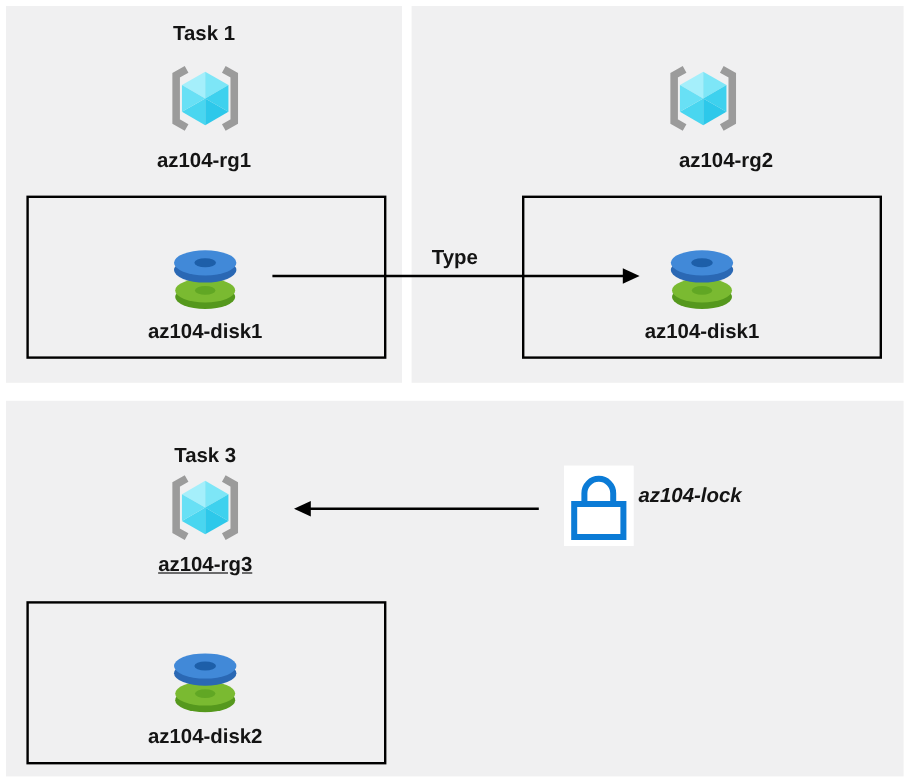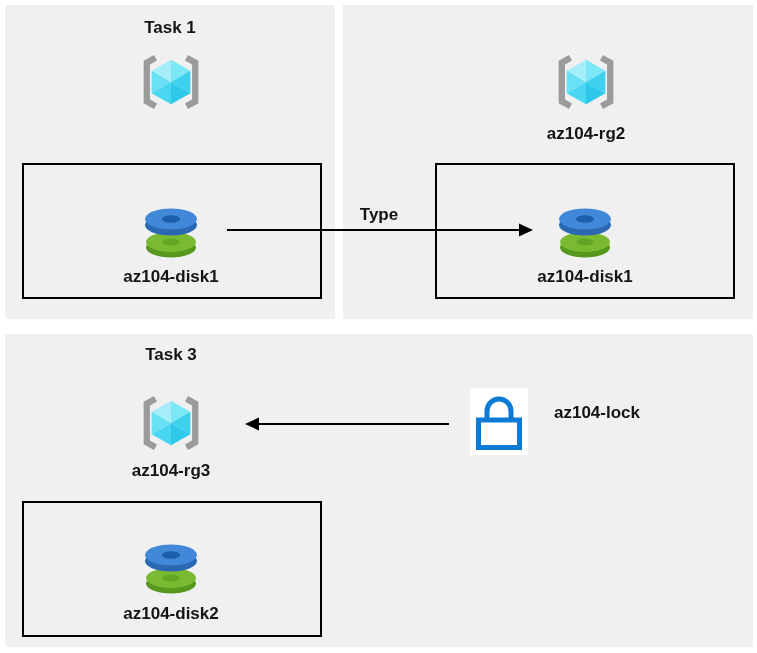--- a/index.html
+++ b/index.html
@@ -24,21 +24,21 @@
 
   .arrow-svg { position:absolute; overflow:visible; }
 
   .lock-tile {
     position:absolute; left:470px; top:388px; width:58px; height:67px;
     background:#ffffff;
   }
   .lock-text {
     position:absolute; left:532px; top:401px; width:130px;
     font-weight:bold; font-size:17px; color:#141414;
-    text-align:center; line-height:24px; white-space:nowrap;
+    text-align:left; line-height:24px; white-space:nowrap;font-style:italic;
   }
 </style>
 </head>
 <body>
 
 <div class="canvas">
 
   <svg width="0" height="0" style="position:absolute">
     <defs>
       <symbol id="rg-icon" viewBox="0 0 64 58">
@@ -68,47 +68,48 @@
   </svg>
 
   <div class="panel panel-a"></div>
   <div class="panel panel-b"></div>
   <div class="panel panel-c"></div>
 
   <div class="lbl" style="left:120px; top:18px; width:100px;">Task 1</div>
   <svg class="icon" style="left:140px; top:53px;" width="62" height="58">
       <use href="#rg-icon"></use>
     </svg>
+  <div class="lbl" style="left:95px; top:124px; width:150px;">az104-rg1</div>
   <div class="resource-box" style="left:22px; top:163px;"></div>
   <svg class="icon" style="left:143px; top:204px;" width="56" height="54">
       <use href="#disk-icon"></use>
     </svg>
   <div class="lbl" style="left:96px; top:267px; width:150px;">az104-disk1</div>
 
   <svg class="icon" style="left:555px; top:53px;" width="62" height="58">
       <use href="#rg-icon"></use>
     </svg>
-  <div class="lbl" style="left:511px; top:124px; width:150px;">az104-rg2</div>
+  <div class="lbl" style="left:530px; top:124px; width:150px;">az104-rg2</div>
   <div class="resource-box" style="left:435px; top:163px;"></div>
   <svg class="icon" style="left:557px; top:204px;" width="56" height="54">
       <use href="#disk-icon"></use>
     </svg>
   <div class="lbl" style="left:510px; top:267px; width:150px;">az104-disk1</div>
 
   <div class="lbl" style="left:344px; top:205px; width:70px;">Type</div>
   <svg class="arrow-svg" style="left:227px; top:220px;" width="308" height="20">
     <line x1="0" y1="10" x2="293" y2="10" stroke="#000000" stroke-width="2"></line>
     <polygon points="292,3.5 306,10 292,16.5" fill="#000000"></polygon>
   </svg>
 
-  <div class="lbl" style="left:121px; top:345px; width:100px;">Task 3</div>
+  <div class="lbl" style="left:121px; top:370px; width:100px;">Task 3</div>
   <svg class="icon" style="left:140px; top:394px;" width="62" height="58">
       <use href="#rg-icon"></use>
     </svg>
-  <div class="lbl" style="left:96px; top:461px; width:150px;">az104-rg3</div>
+  <div class="lbl" style="left:96px; top:461px; width:150px;text-decoration:underline;">az104-rg3</div>
   <div class="resource-box" style="left:22px; top:501px;"></div>
   <svg class="icon" style="left:143px; top:540px;" width="56" height="54">
       <use href="#disk-icon"></use>
     </svg>
   <div class="lbl" style="left:96px; top:604px; width:150px;">az104-disk2</div>
 
   <svg class="arrow-svg" style="left:243px; top:414px;" width="206" height="20">
     <line x1="206" y1="10" x2="15" y2="10" stroke="#000000" stroke-width="2"></line>
     <polygon points="16,3.5 2,10 16,16.5" fill="#000000"></polygon>
   </svg>

